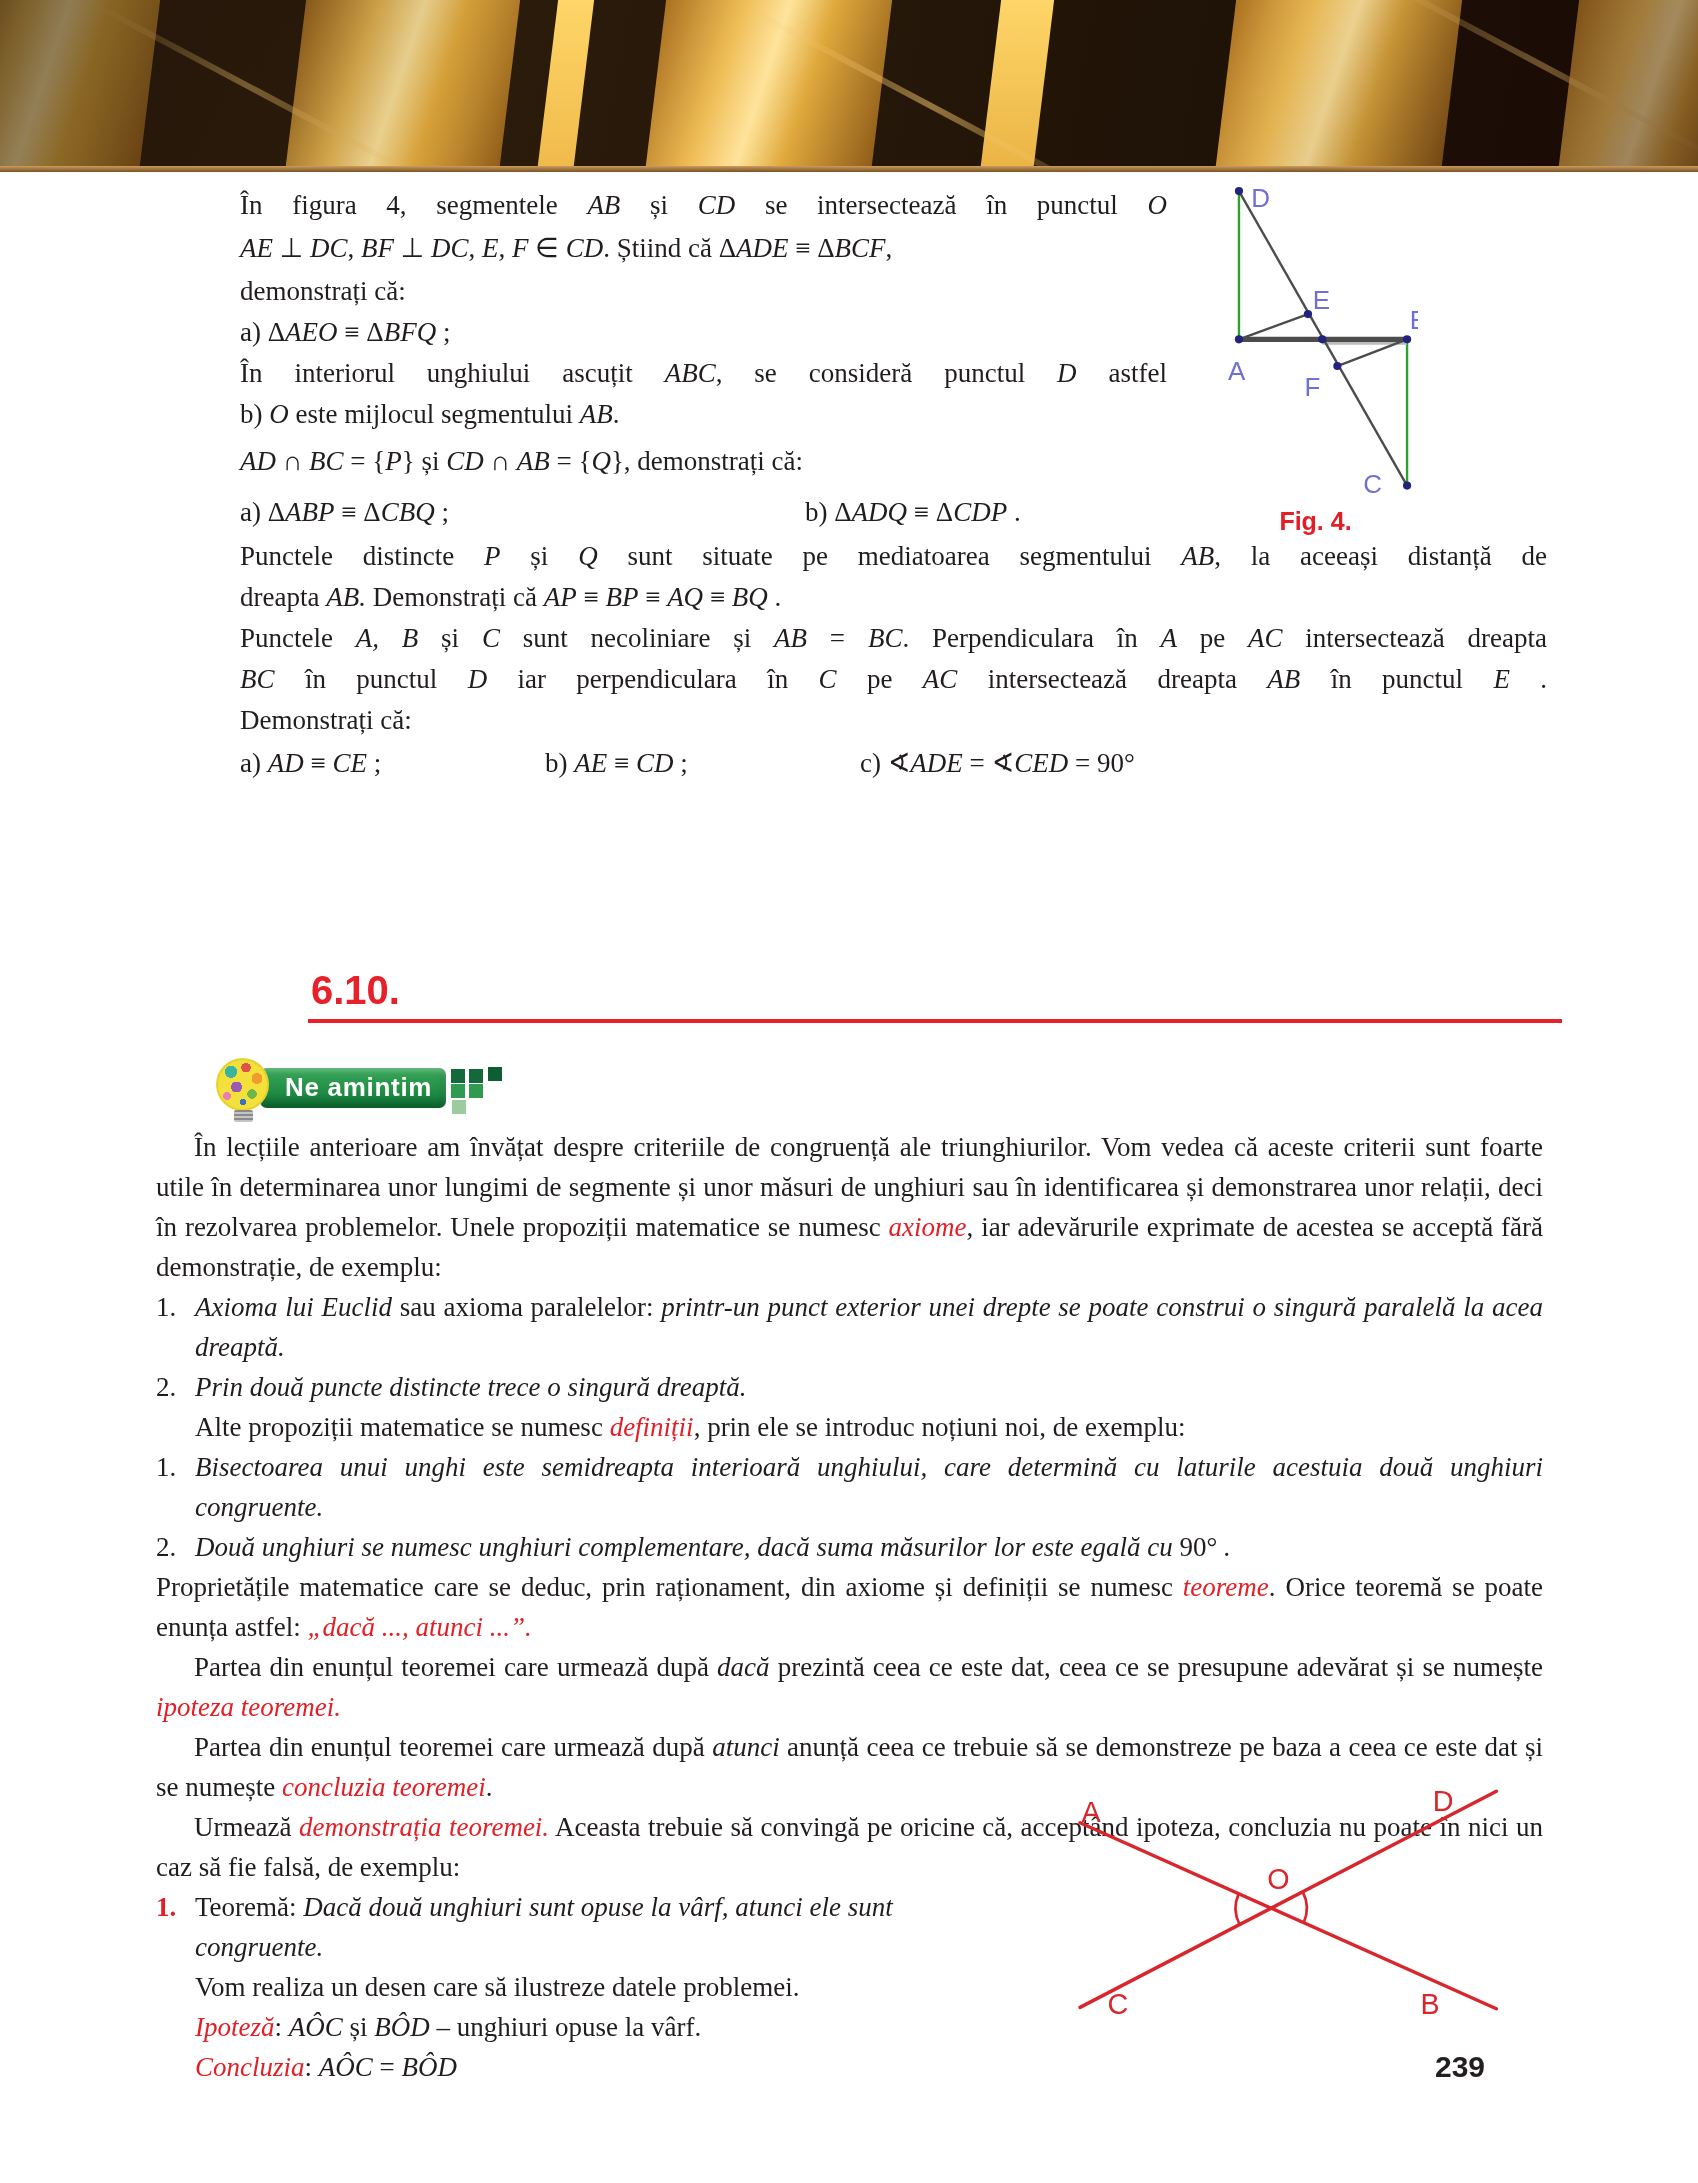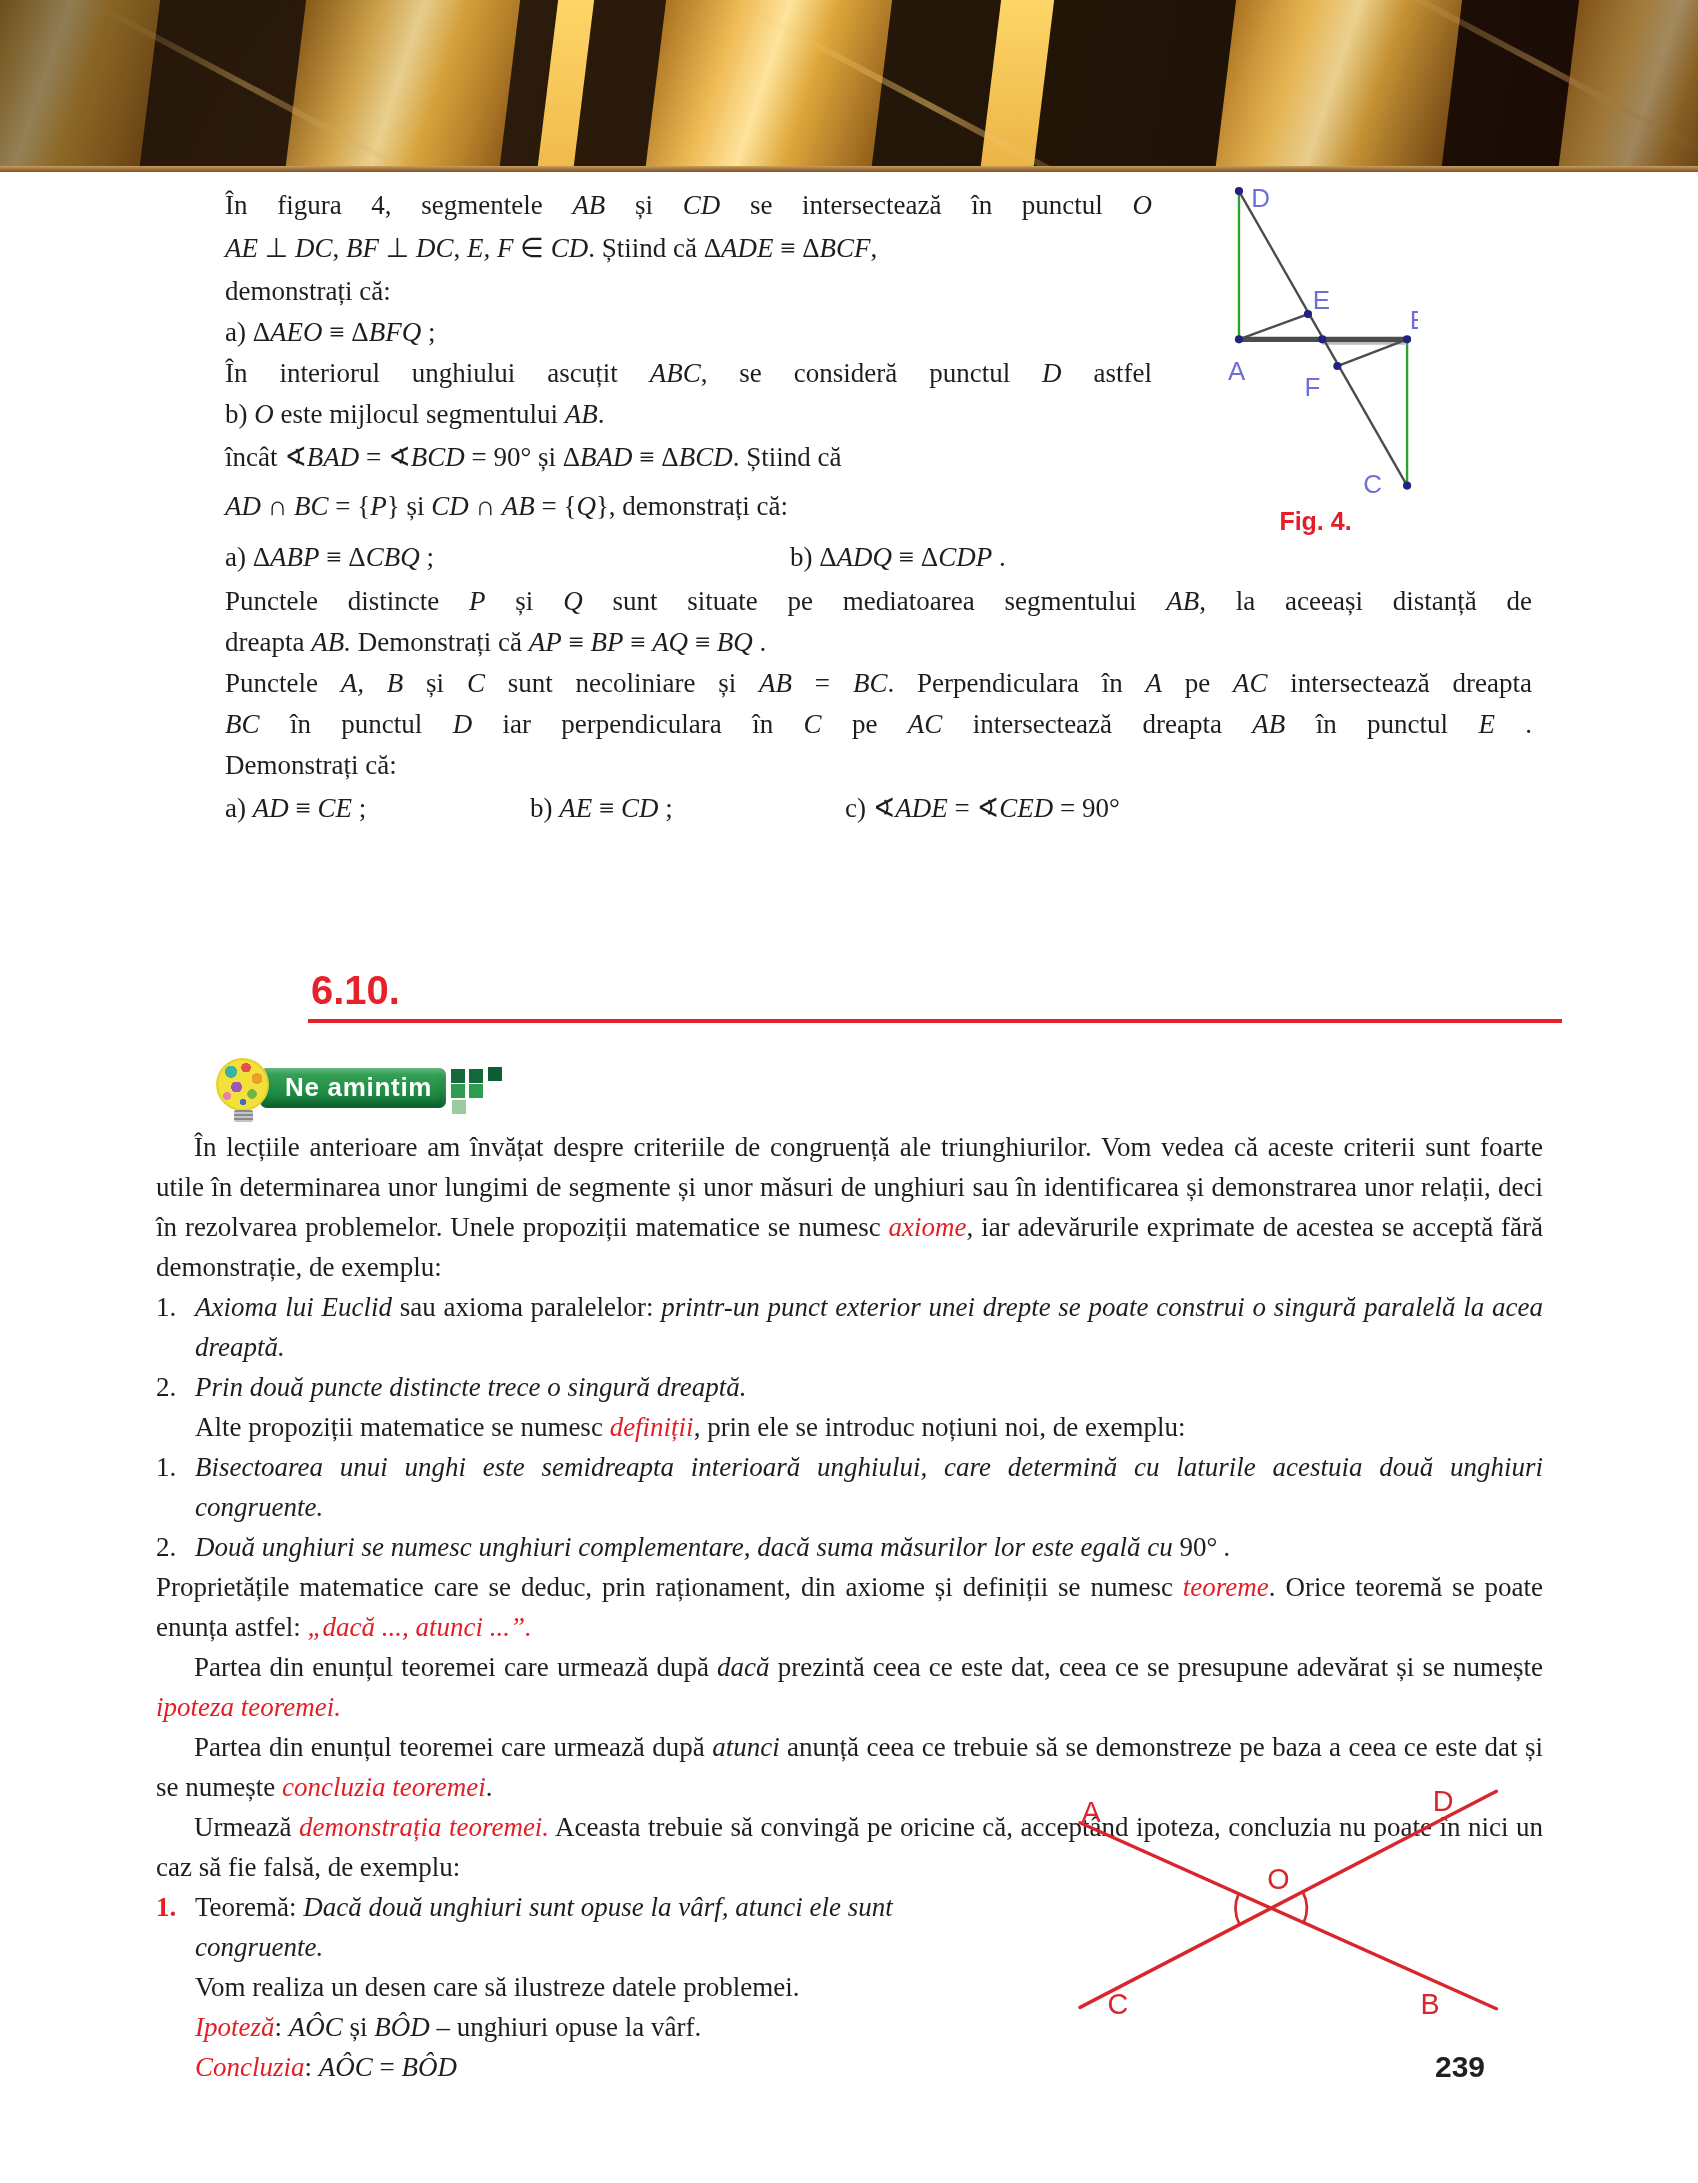--- a/index.html
+++ b/index.html
@@ -26,21 +26,21 @@
   .hdr .s1{left:27px;top:82px}.hdr .s2{left:712px;top:103px}.hdr .s3{left:1328px;top:65px}
   .hdr .shade{position:absolute;inset:0;
        background:linear-gradient(115deg,rgba(20,10,4,.55),transparent 30%,transparent 72%,rgba(30,8,6,.5));}
   .hdr-strip{position:absolute;left:0;top:166px;width:1698px;height:6.2px;
        background:linear-gradient(#c99c5e,#7c5122);}
   
   .m{font-style:italic}
   .i{font-style:italic}
   .ri{color:#e31e25;font-style:italic}
   
-  .problems{position:absolute;left:145px;top:185px;width:1307px;padding-left:80px;}
+  .problems{position:absolute;left:160px;top:185px;width:1307px;padding-left:80px;}
   .pl{position:relative;line-height:41px;white-space:nowrap;}
   .t66{line-height:45px}.t78{line-height:53px}.t70{line-height:48px}
   .jw{text-align:justify;text-align-last:justify;white-space:normal;overflow:hidden;max-height:53px}
   .w1355{width:927px}.w1168{width:799px}.w1909{width:1307px}
   .optrow{display:flex;}
   .optrow.p9 > span:first-child{width:565px}
   .optrow.p11 > span:nth-child(1){width:305px}
   .optrow.p11 > span:nth-child(2){width:315px}
   
   .fig4{position:absolute;left:1213px;top:177px;width:205px;height:373px;}
@@ -109,21 +109,20 @@
 
 <div class="problems">
 
   <div class="pl jw w1355"><span><span>În figura 4, segmentele </span><span class="m">AB</span><span> și </span><span class="m">CD</span><span> se intersectează în punctul </span><span class="m">O</span></span></div>
   <div class="pl t66"><span><span class="m">AE</span><span> ⊥ </span><span class="m">DC</span><span>, </span><span class="m">BF</span><span> ⊥ </span><span class="m">DC</span><span>, </span><span class="m">E, F</span><span> ∈ </span><span class="m">CD</span><span>. Știind că Δ</span><span class="m">ADE</span><span> ≡ Δ</span><span class="m">BCF</span><span>,</span></span></div>
   <div class="pl"><span><span>demonstrați că:</span></span></div>
   <div class="pl"><span><span>a) Δ</span><span class="m">AEO</span><span> ≡ Δ</span><span class="m">BFQ</span><span> ;</span></span></div>
   <div class="pl jw w1355"><span><span>În interiorul unghiului ascuțit </span><span class="m">ABC</span><span>, se consideră punctul </span><span class="m">D</span><span> astfel</span></span></div>
 
   <div class="pl"><span><span>b) </span><span class="m">O</span><span> este mijlocul segmentului </span><span class="m">AB</span><span>.</span></span></div>
-  <div class="pl t66"><span><span>încât ∢</span><span class="m">BAD</span><span> = ∢</span><span class="m">BCD</span><span> = 90° și Δ</span><span class="m">BAD</span><span> ≡ Δ</span><span class="m">BCD</span><span>. Știind că</span></span></div>
   <div class="pl t78"><span><span class="m">AD</span><span> ∩ </span><span class="m">BC</span><span> = {</span><span class="m">P</span><span>} și </span><span class="m">CD</span><span> ∩ </span><span class="m">AB</span><span> = {</span><span class="m">Q</span><span>}, demonstrați că:</span></span></div>
   <div class="pl t70 optrow p9">
     <span><span>a) Δ</span><span class="m">ABP</span><span> ≡ Δ</span><span class="m">CBQ</span><span> ;</span></span>
     <span><span>b) Δ</span><span class="m">ADQ</span><span> ≡ Δ</span><span class="m">CDP</span><span> .</span></span>
   </div>
 
   <div class="pl jw w1909"><span><span>Punctele distincte </span><span class="m">P</span><span> și </span><span class="m">Q</span><span> sunt situate pe mediatoarea segmentului </span><span class="m">AB</span><span>, la aceeași distanță de</span></span></div>
   <div class="pl"><span><span>dreapta </span><span class="m">AB.</span><span> Demonstrați că </span><span class="m">AP</span><span> ≡ </span><span class="m">BP</span><span> ≡ </span><span class="m">AQ</span><span> ≡ </span><span class="m">BQ</span><span> .</span></span></div>
 
   <div class="pl jw w1909"><span><span>Punctele </span><span class="m">A, B</span><span> și </span><span class="m">C</span><span> sunt necoliniare și </span><span class="m">AB</span><span> = </span><span class="m">BC</span><span>. Perpendiculara în </span><span class="m">A</span><span> pe </span><span class="m">AC</span><span> intersectează dreapta</span></span></div>

